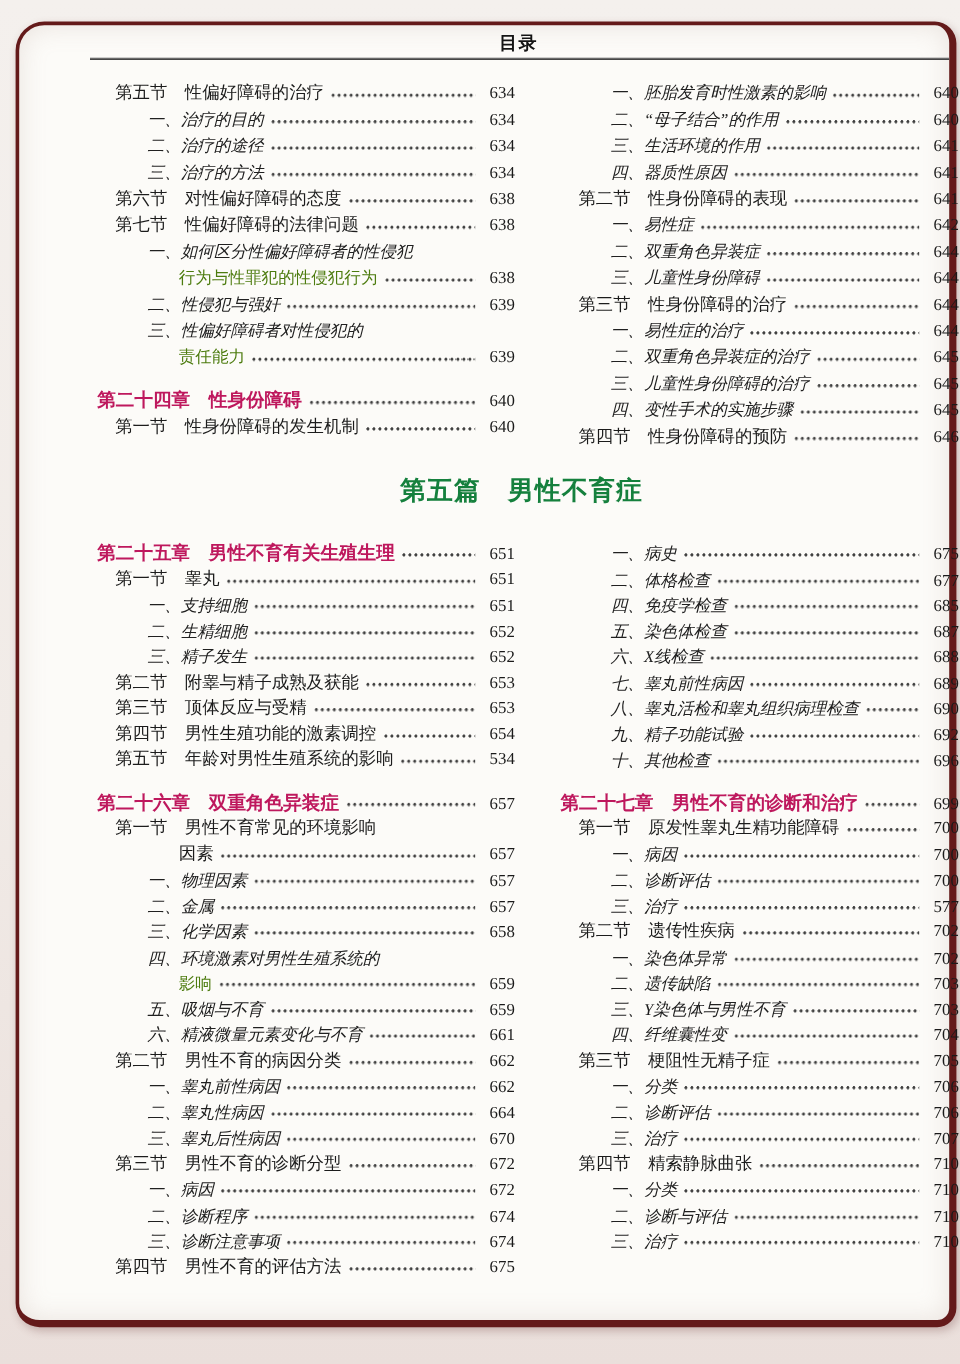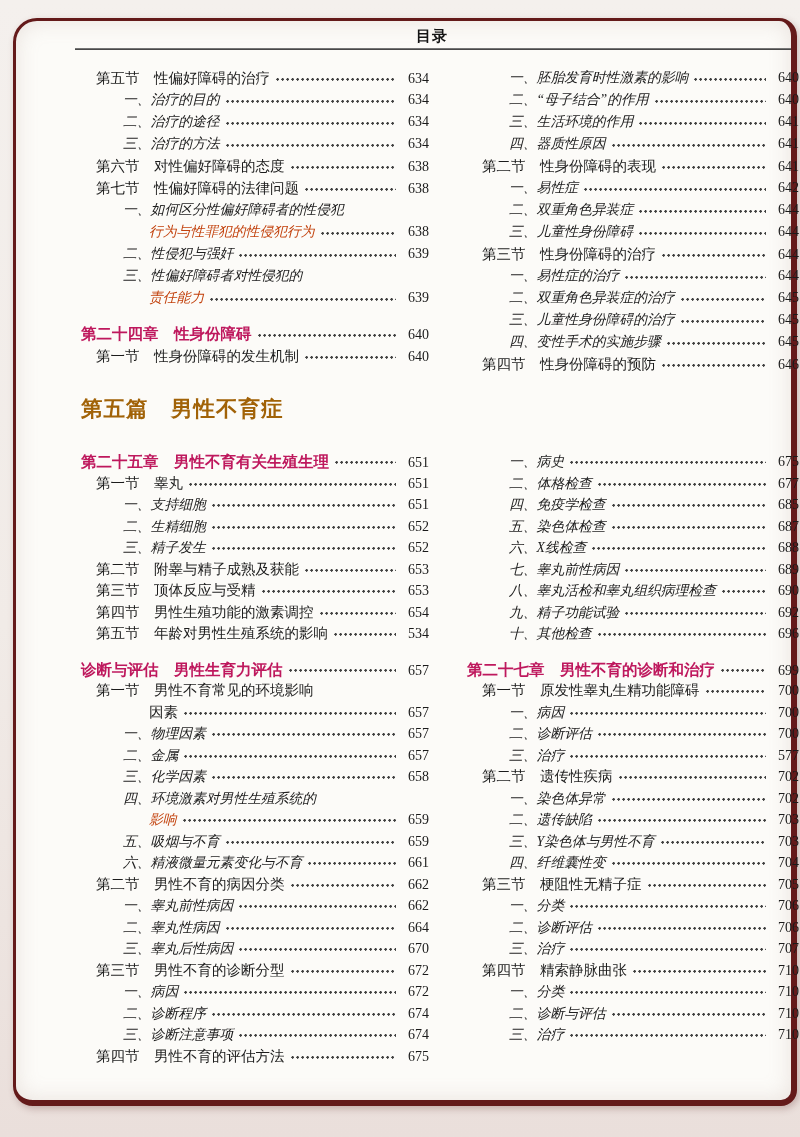--- a/index.html
+++ b/index.html
@@ -36,33 +36,33 @@
   .row{display:flex;align-items:baseline;line-height:22px;height:22px;white-space:nowrap;}
   .grid-bottom .row{line-height:21.5px;height:21.5px;}
   .gap{height:14px;}
   .txt{white-space:nowrap;color:#1c1c1c;}
   .row.chapter .txt{
     font-family:"Liberation Sans",sans-serif;font-weight:700;font-size:15.5px;color:#be185d;
   }
   .row.section .txt{font-size:14.5px;padding-left:15px;}
   .row.section2 .txt{font-size:14.5px;padding-left:68px;}
   .row.item .txt{font-style:italic;font-size:13.8px;color:#202020;padding-left:42px;}
-  .row.item2 .txt{font-style:italic;font-size:13.8px;color:#c2410c;padding-left:68px;}
+  .row.item2 .txt{font-size:13.8px;color:#4d7c0f;padding-left:68px;}
   .leader{
     flex:1;min-width:10px;align-self:center;height:3px;margin:2px 3px 0 6px;
     background-image:radial-gradient(circle at 1.6px 1.4px,#3f3f3f 1.05px,transparent 1.5px);
     background-size:5px 3px;background-repeat:repeat-x;
   }
   .pg{
     flex:none;width:30px;text-align:right;
     font-family:"Liberation Serif",serif;font-size:14px;color:#1a1a1a;
   }
   .part-heading{
-    margin:17px 0 0 0;height:34px;line-height:34px;text-align:left;
-    font-family:"Liberation Sans",sans-serif;font-weight:700;font-size:21.5px;color:#a16207;
+    margin:17px 0 0 0;height:34px;line-height:34px;text-align:center;
+    font-family:"Liberation Sans",sans-serif;font-weight:700;font-size:21.5px;color:#15803d;
     letter-spacing:1px;
   }
   .grid-top{margin-top:0;}
   .grid-bottom{margin-top:25px;}
 </style>
 </head>
 <body>
 
 <div class="page">
   <div class="page-inner">
@@ -252,21 +252,21 @@
               <span class="leader"></span>
               <span class="pg">654</span>
             </div>
             <div class="row section">
               <span class="txt">第五节　年龄对男性生殖系统的影响</span>
               <span class="leader"></span>
               <span class="pg">534</span>
             </div>
             <div class="gap"></div>
             <div class="row chapter">
-              <span class="txt">诊断与评估　男性生育力评估</span>
+              <span class="txt">第二十六章　双重角色异装症</span>
               <span class="leader"></span>
               <span class="pg">657</span>
             </div>
             <div class="row section">
               <span class="txt">第一节　男性不育常见的环境影响</span>
             </div>
             <div class="row section2">
               <span class="txt">因素</span>
               <span class="leader"></span>
               <span class="pg">657</span>

